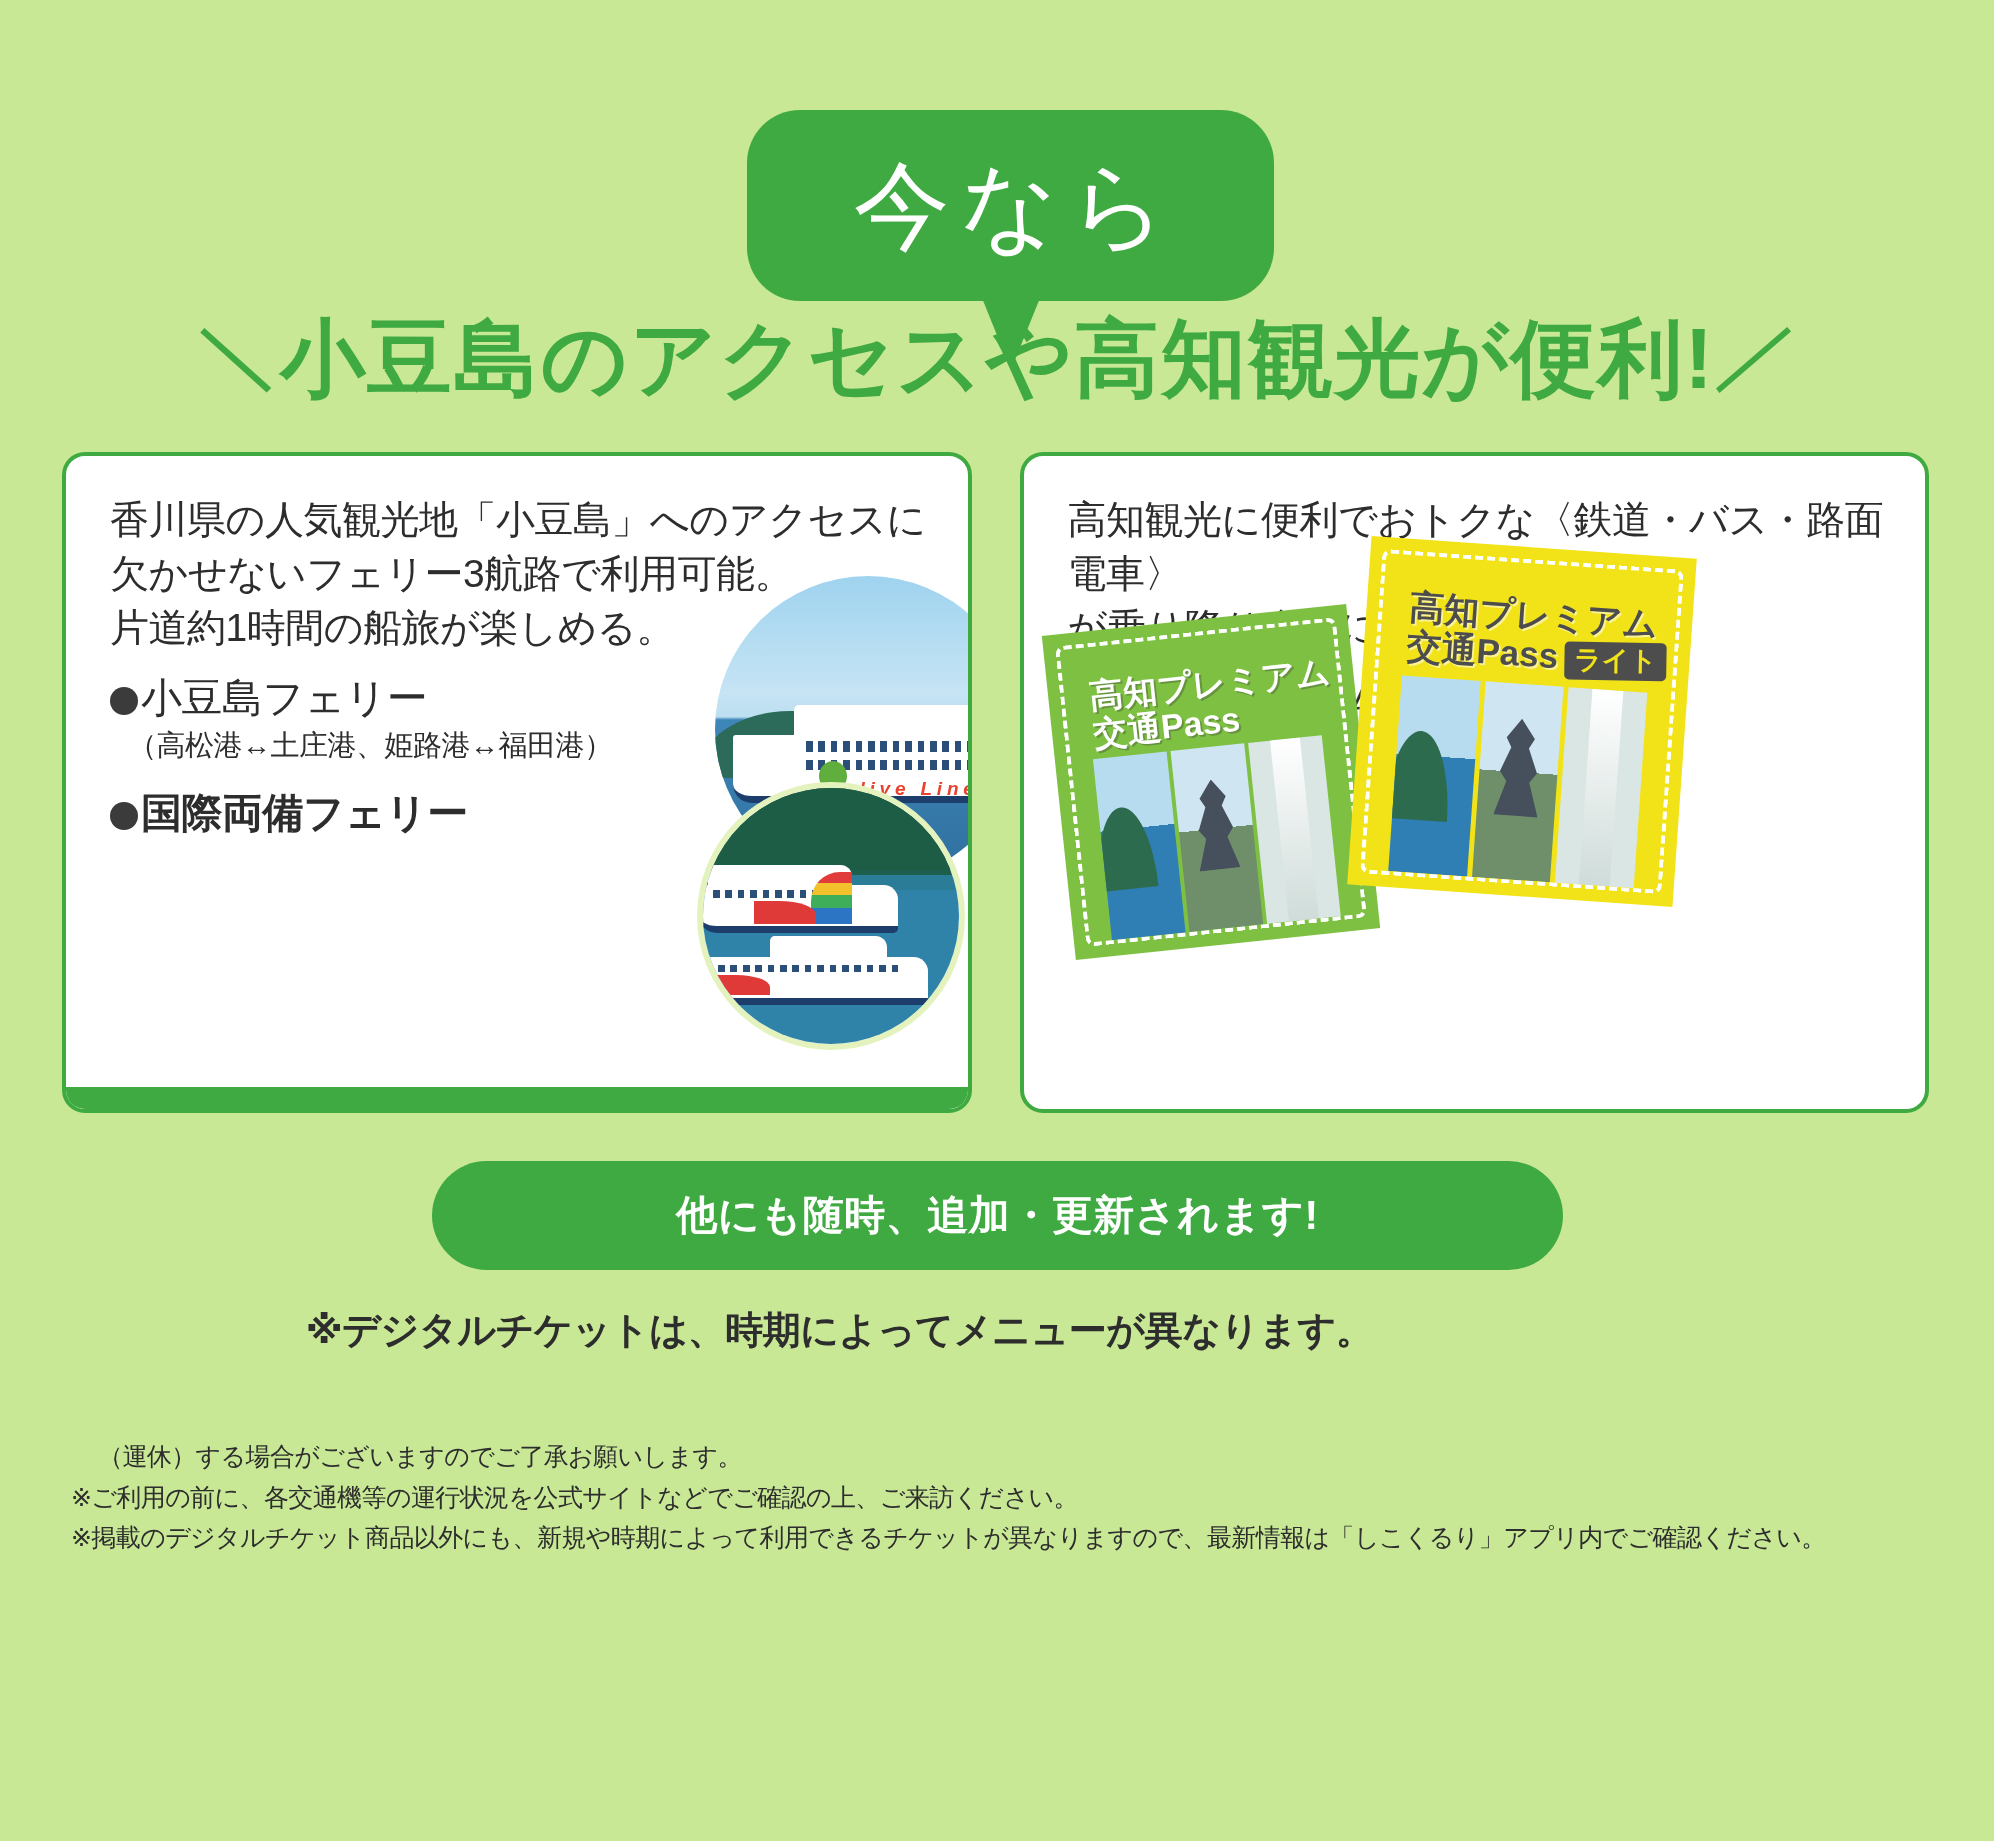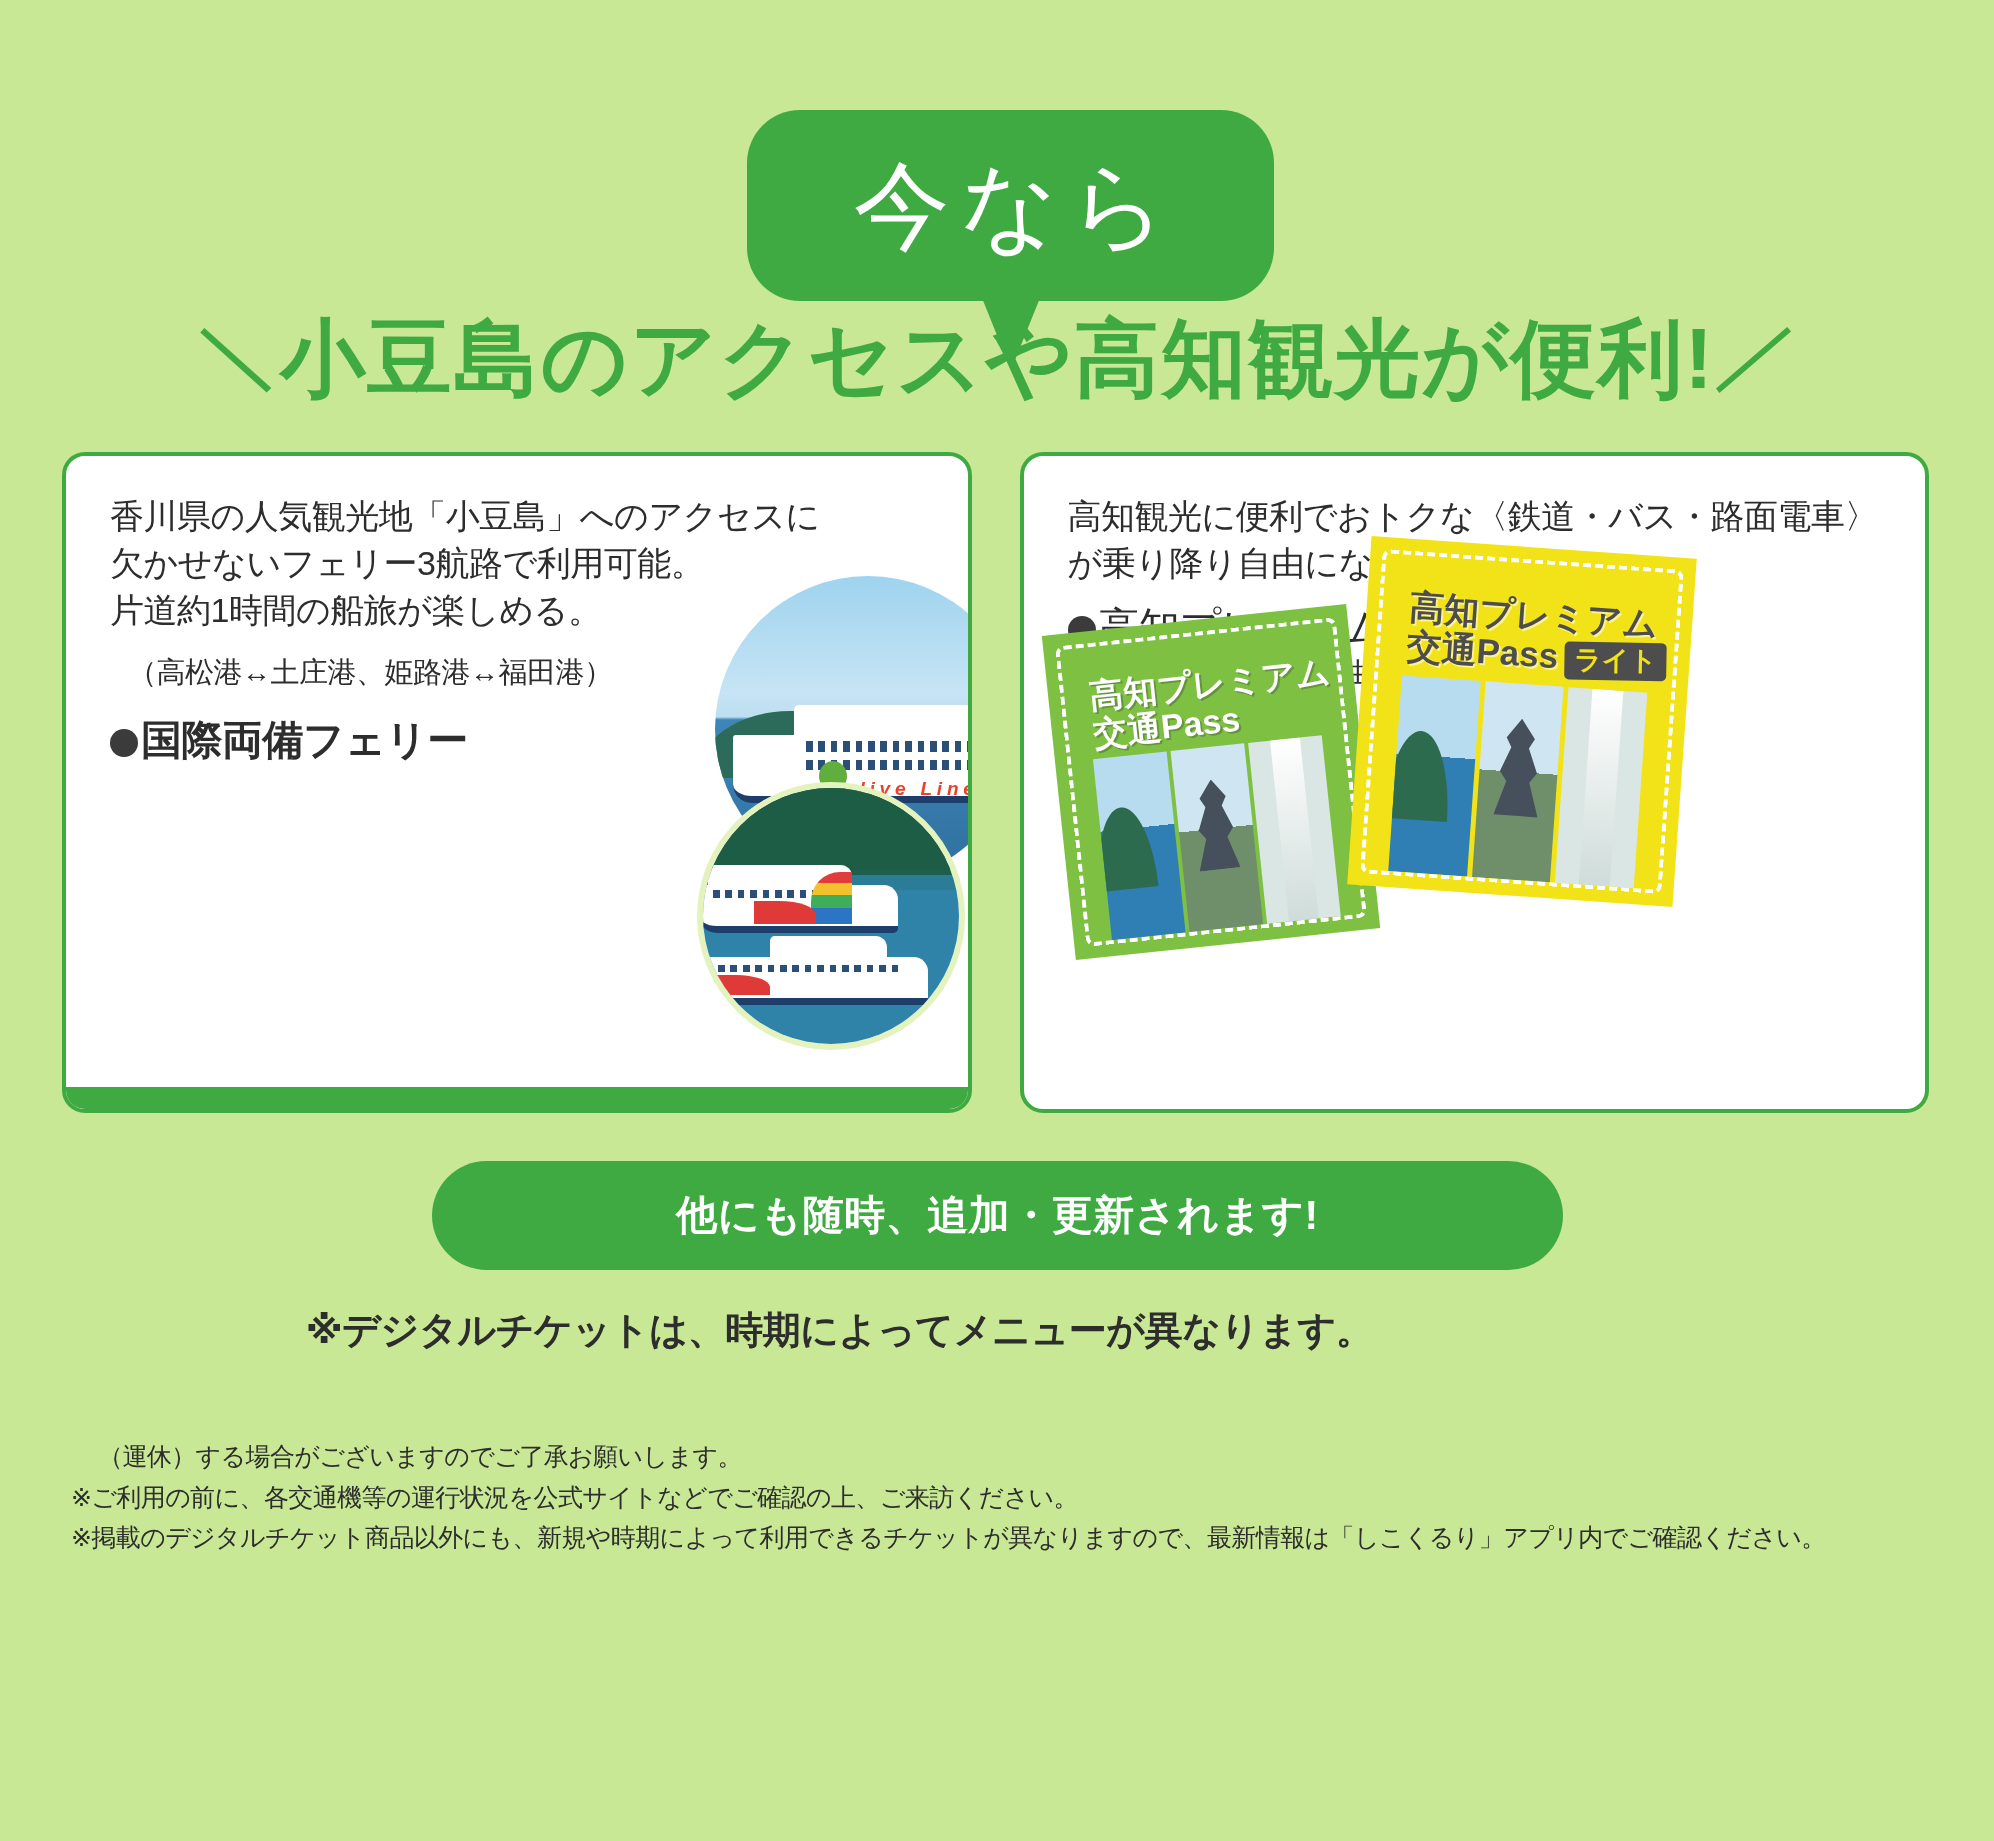--- a/index.html
+++ b/index.html
@@ -95,21 +95,21 @@
     overflow: hidden;
     box-sizing: border-box;
   }
   .card-body {
     position: absolute;
     left: 44px;
     top: 37px;
     right: 19px;
   }
   .lead {
-    font-size: 34px;
+    font-size: 39px;
     line-height: 1.38;
     letter-spacing: -0.5px;
     margin: 0;
     white-space: pre-line;
   }
   .bullet-list { margin-top: 20px; }
   .bullet-row { margin-bottom: 4.8px; }
   .bullet-title {
     font-size: 41px;
     line-height: 1.2;
@@ -393,20 +393,23 @@
 <div id="cards">
 
   <div class="card">
     <div class="card-body">
       <p class="lead">香川県の人気観光地「小豆島」へのアクセスに
 欠かせないフェリー3航路で利用可能。
 片道約1時間の船旅が楽しめる。</p>
 
       <div class="bullet-list">
         <div class="bullet-row">
+          <div class="bullet-title">
+            <span class="bullet-dot"></span><span>小豆島フェリー</span>
+          </div>
           <div class="bullet-sub">（高松港↔土庄港、姫路港↔福田港）</div>
         </div>
 
         <div class="bullet-row" style="margin-top:26px;font-weight:bold;">
           <div class="bullet-title">
             <span class="bullet-dot"></span><span>国際両備フェリー</span>
           </div>
         </div>
       </div>
     </div>

